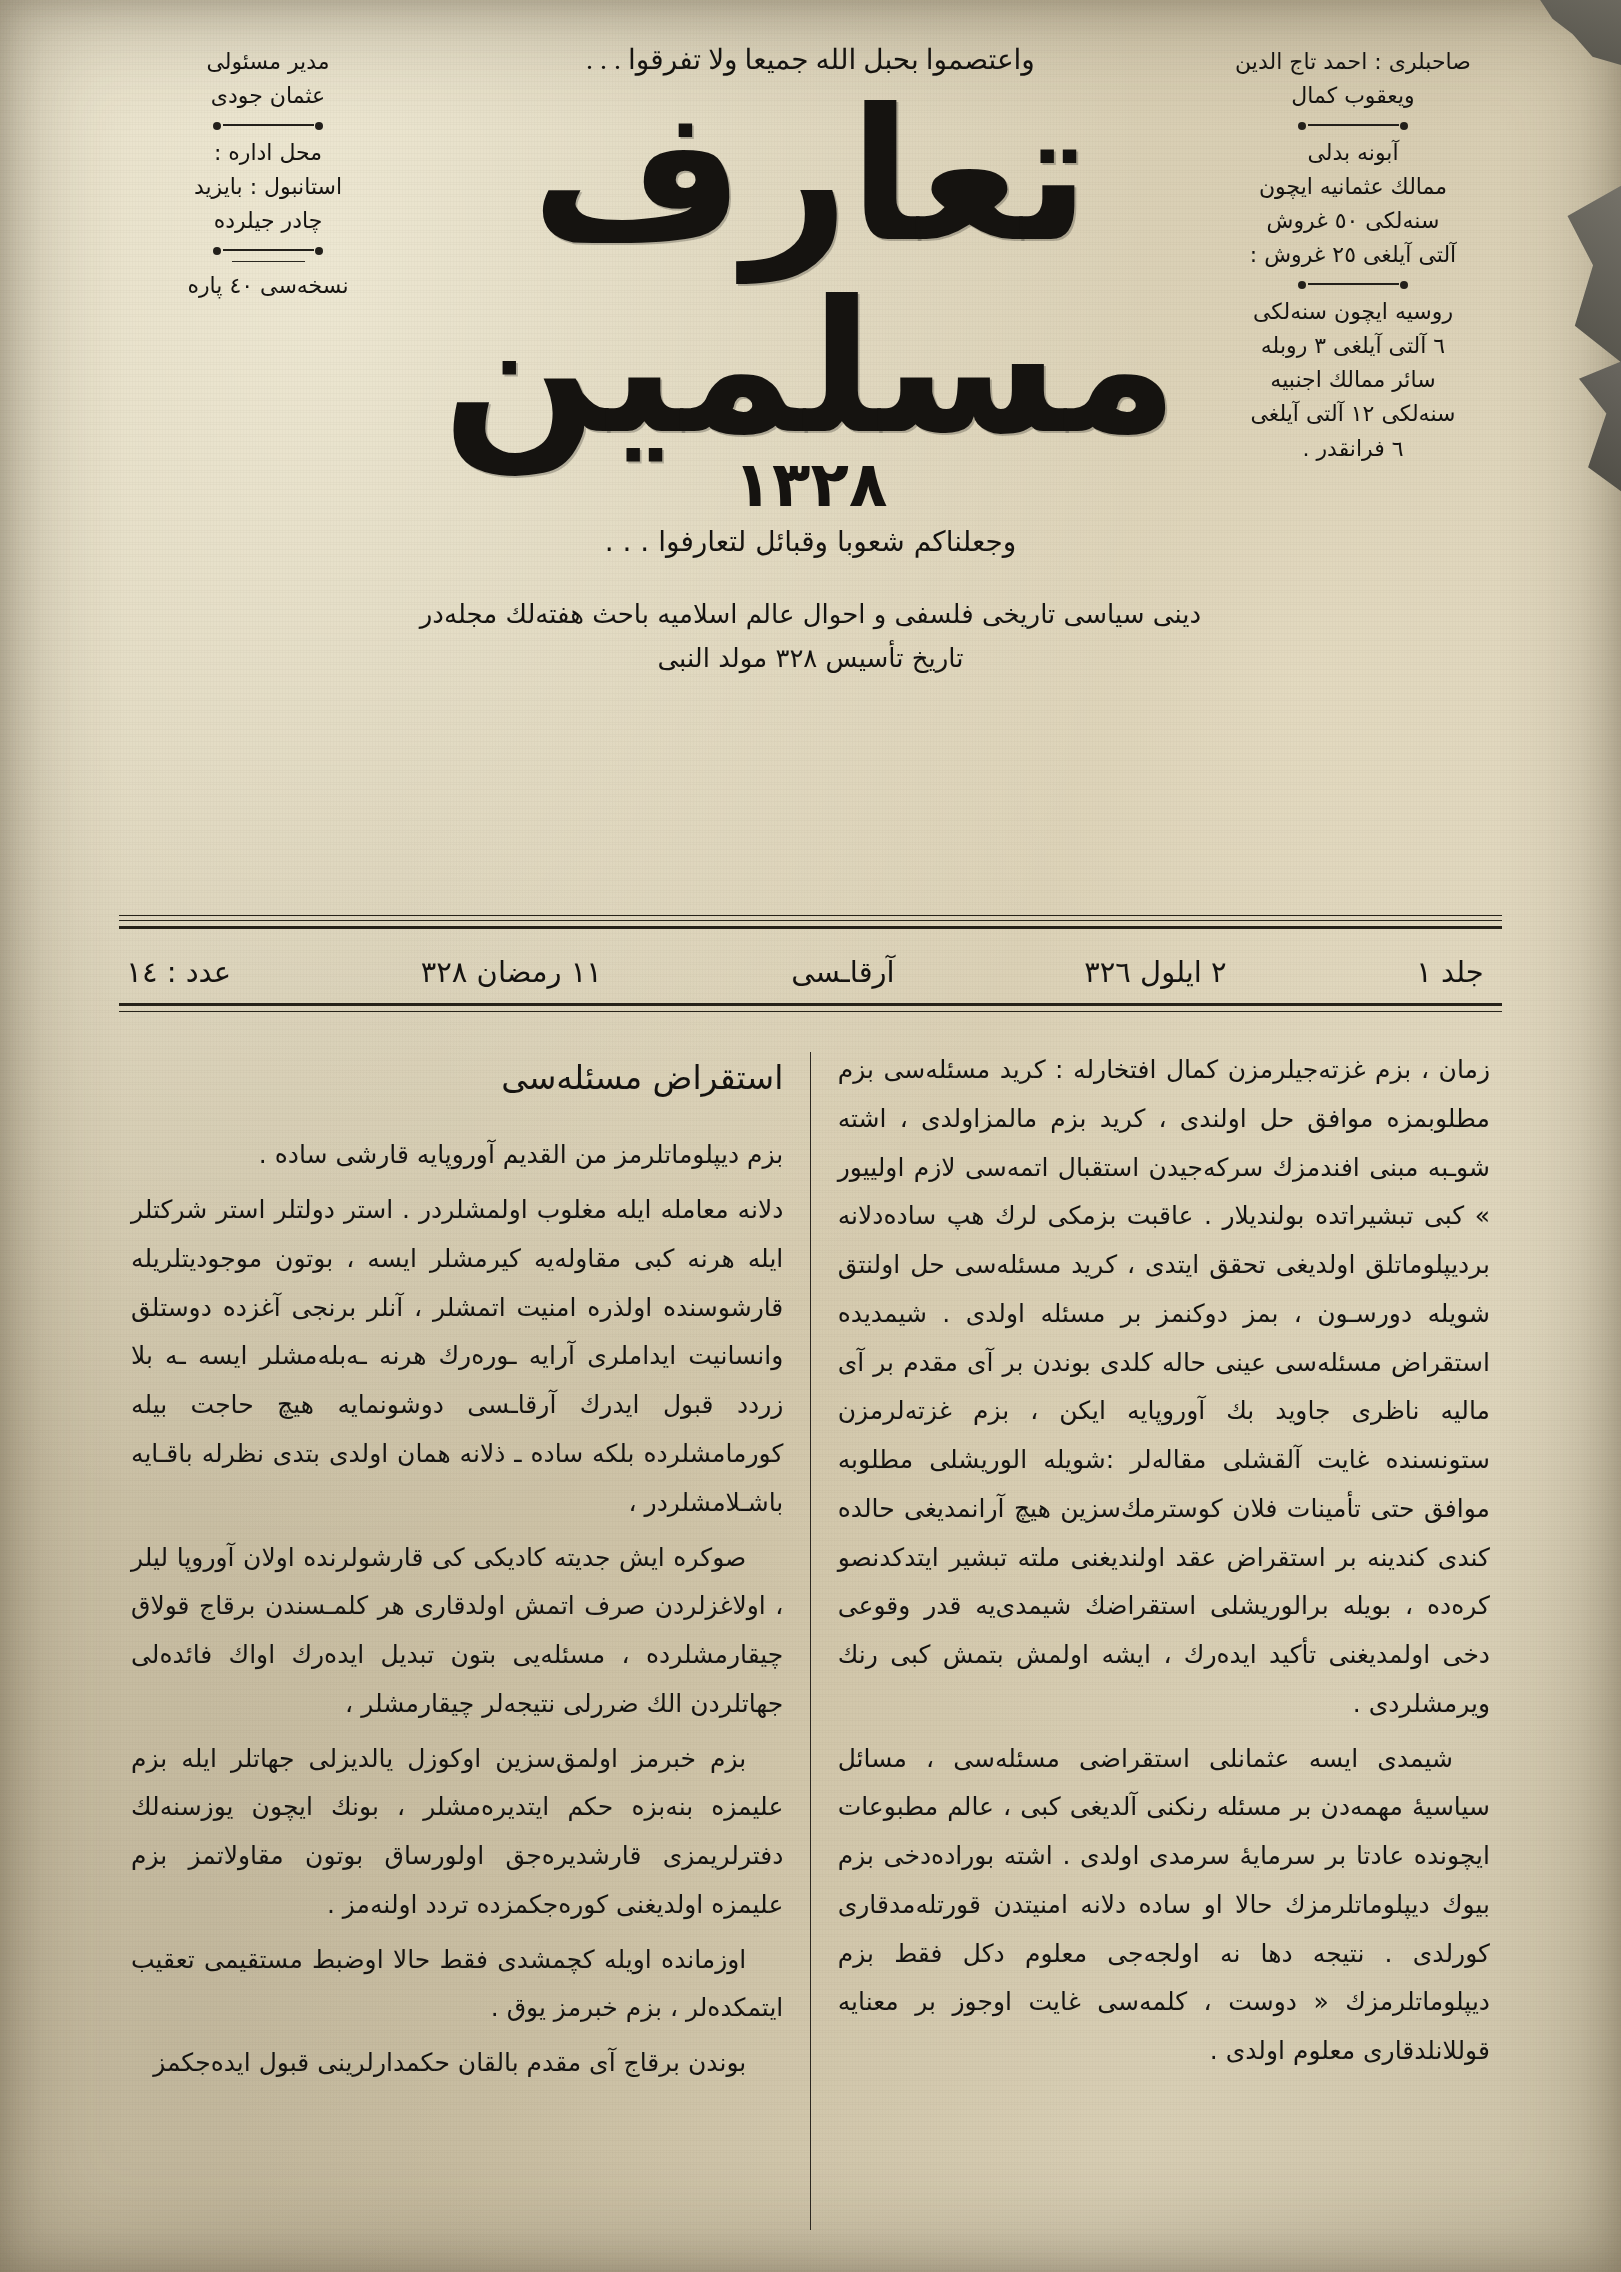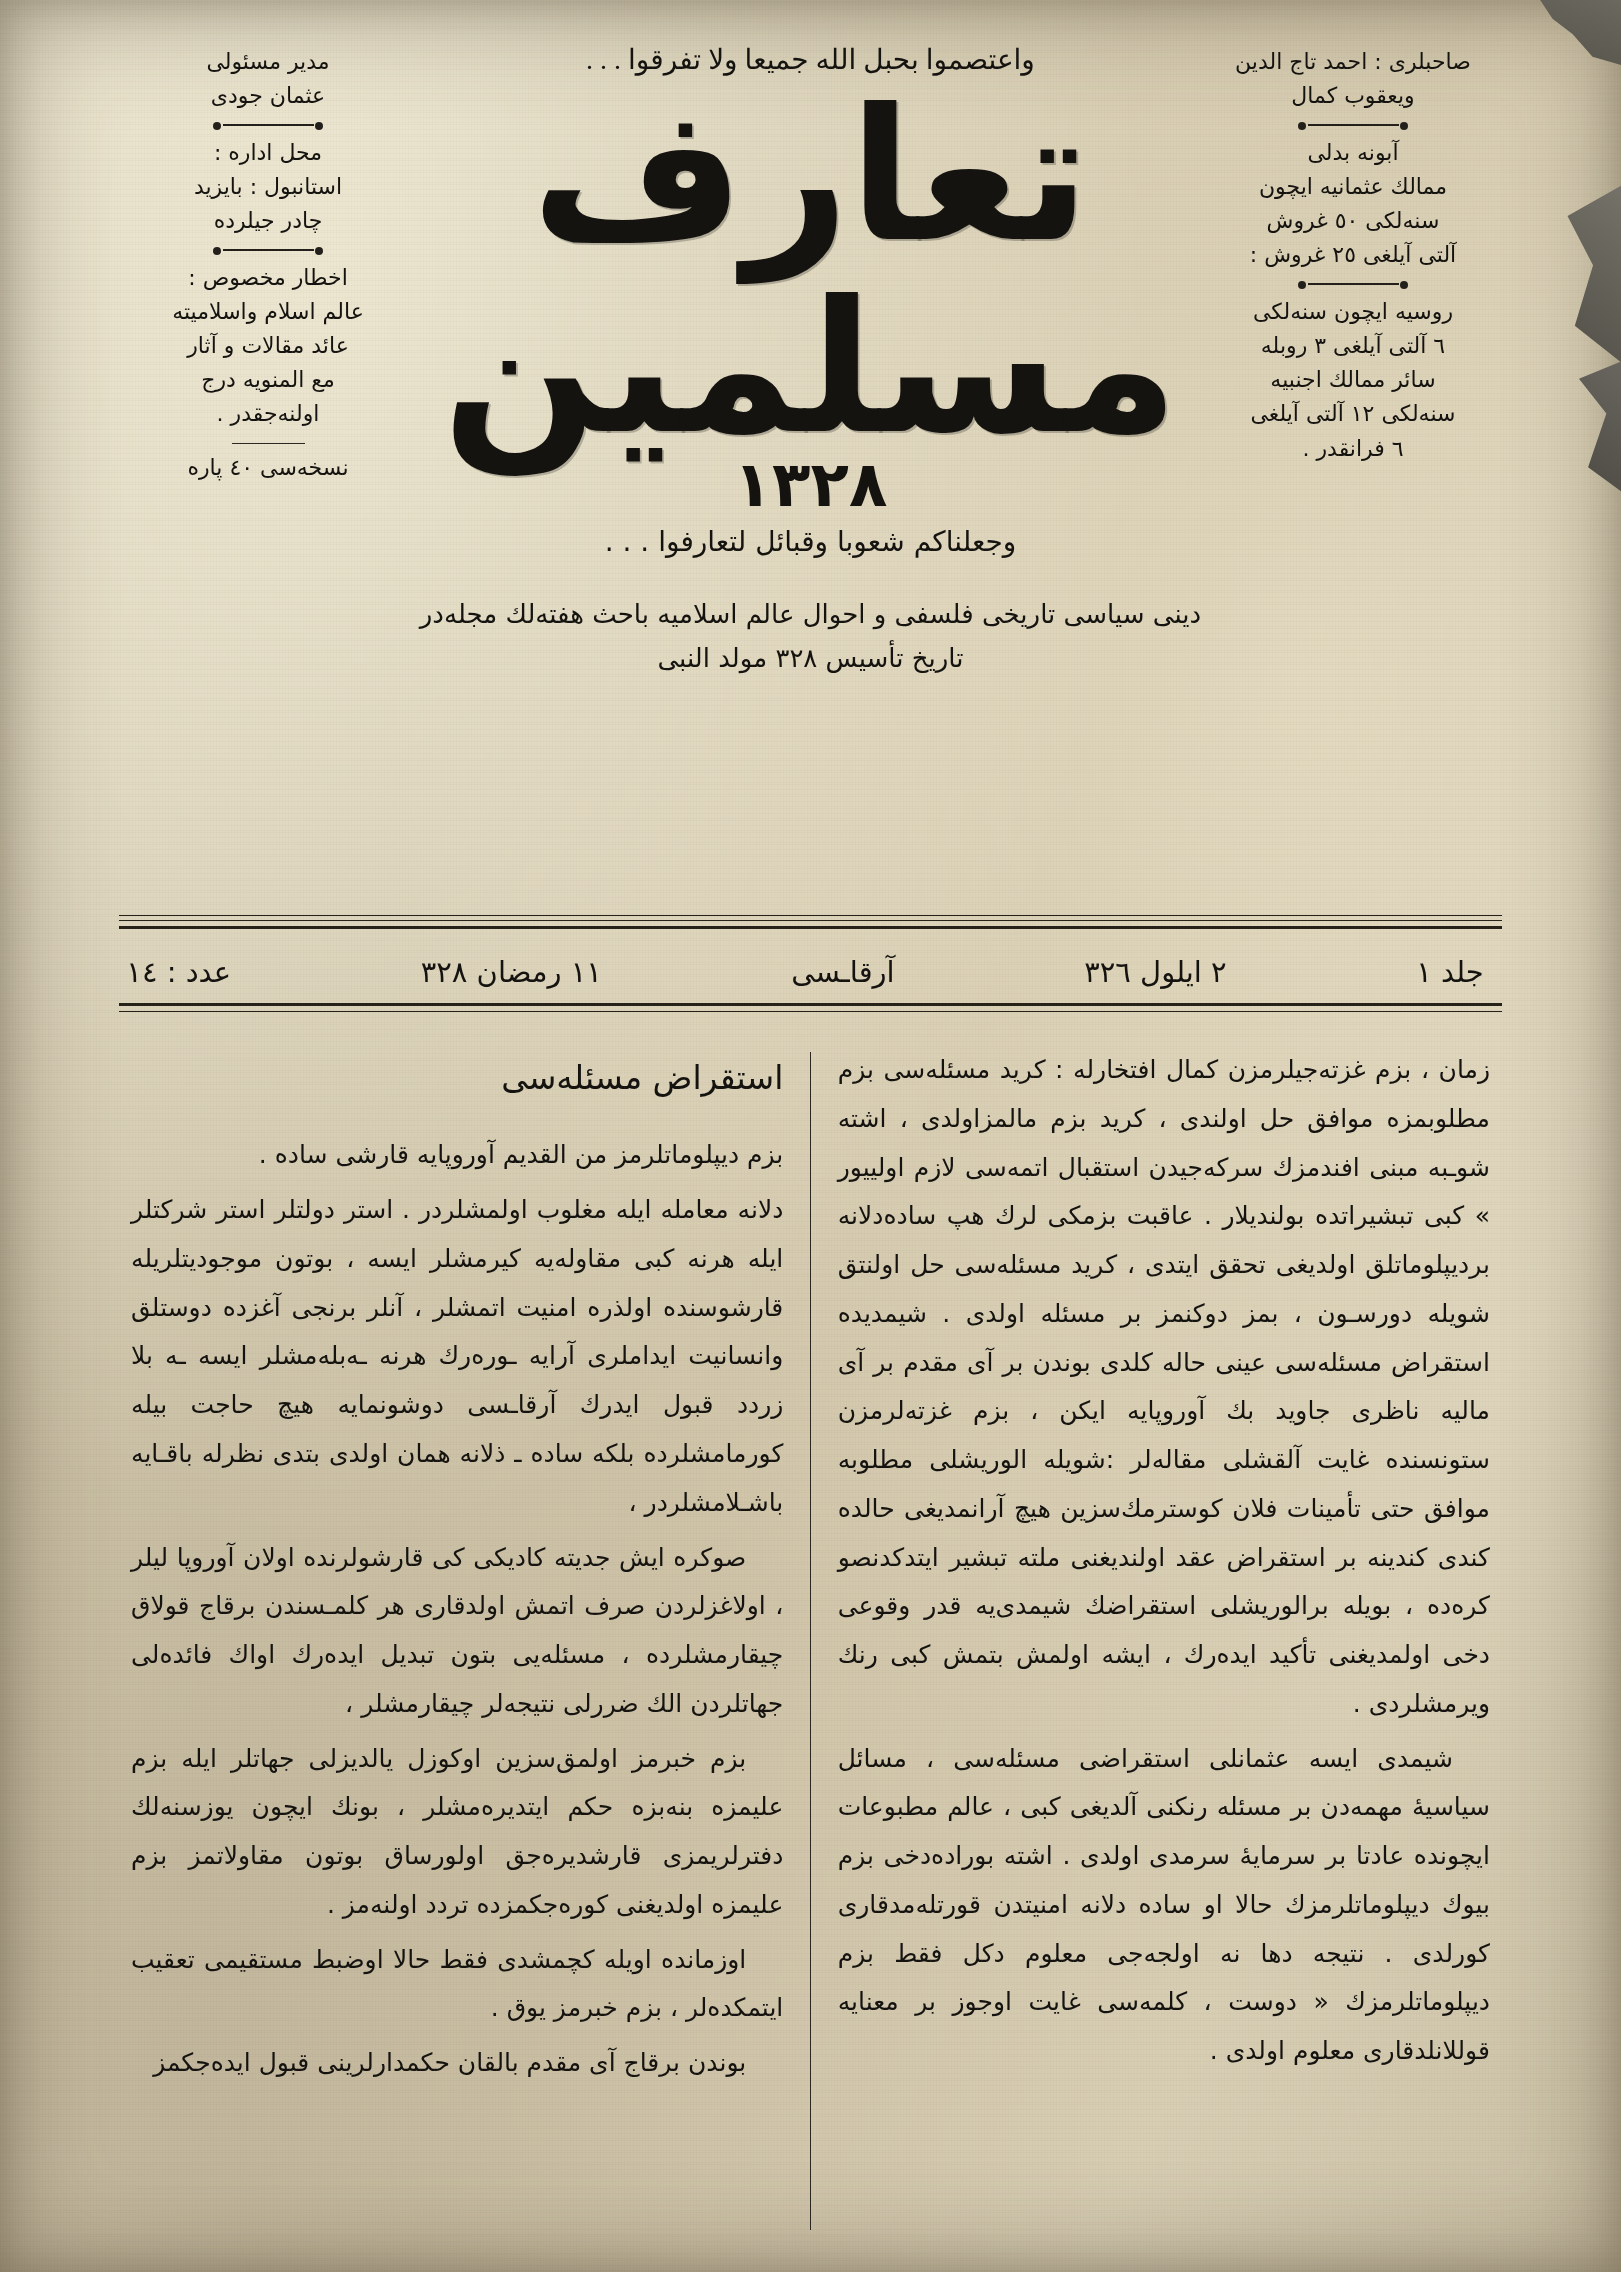--- a/index.html
+++ b/index.html
@@ -256,27 +256,20 @@
           <span class="col-line">مدیر مسئولی</span>
           <span class="col-line">عثمان جودی</span>
         </div>
         <div class="rule-orn"></div>
         <div class="col-block">
           <span class="col-line">محل اداره :</span>
           <span class="col-line">استانبول : بایزید</span>
           <span class="col-line">چادر جیلرده</span>
         </div>
         <div class="rule-orn"></div>
-        <div class="col-block">
-          <span class="col-line">اخطار مخصوص :</span>
-          <span class="col-line">عالم اسلام واسلامیته</span>
-          <span class="col-line">عائد مقالات و آثار</span>
-          <span class="col-line">مع المنویه درج</span>
-          <span class="col-line">اولنه‌جقدر .</span>
-        </div>
         <div class="rule-plain"></div>
         <div class="col-block">
           <span class="col-line">نسخه‌سی ٤٠ پاره</span>
         </div>
       </div>
 
       <div class="center-masthead">
         <div class="hadith-top">واعتصموا بحبل الله جميعا ولا تفرقوا . . .</div>
         <div class="title-art">تعارف مسلمين</div>
         <div class="title-year">١٣٢٨</div>

